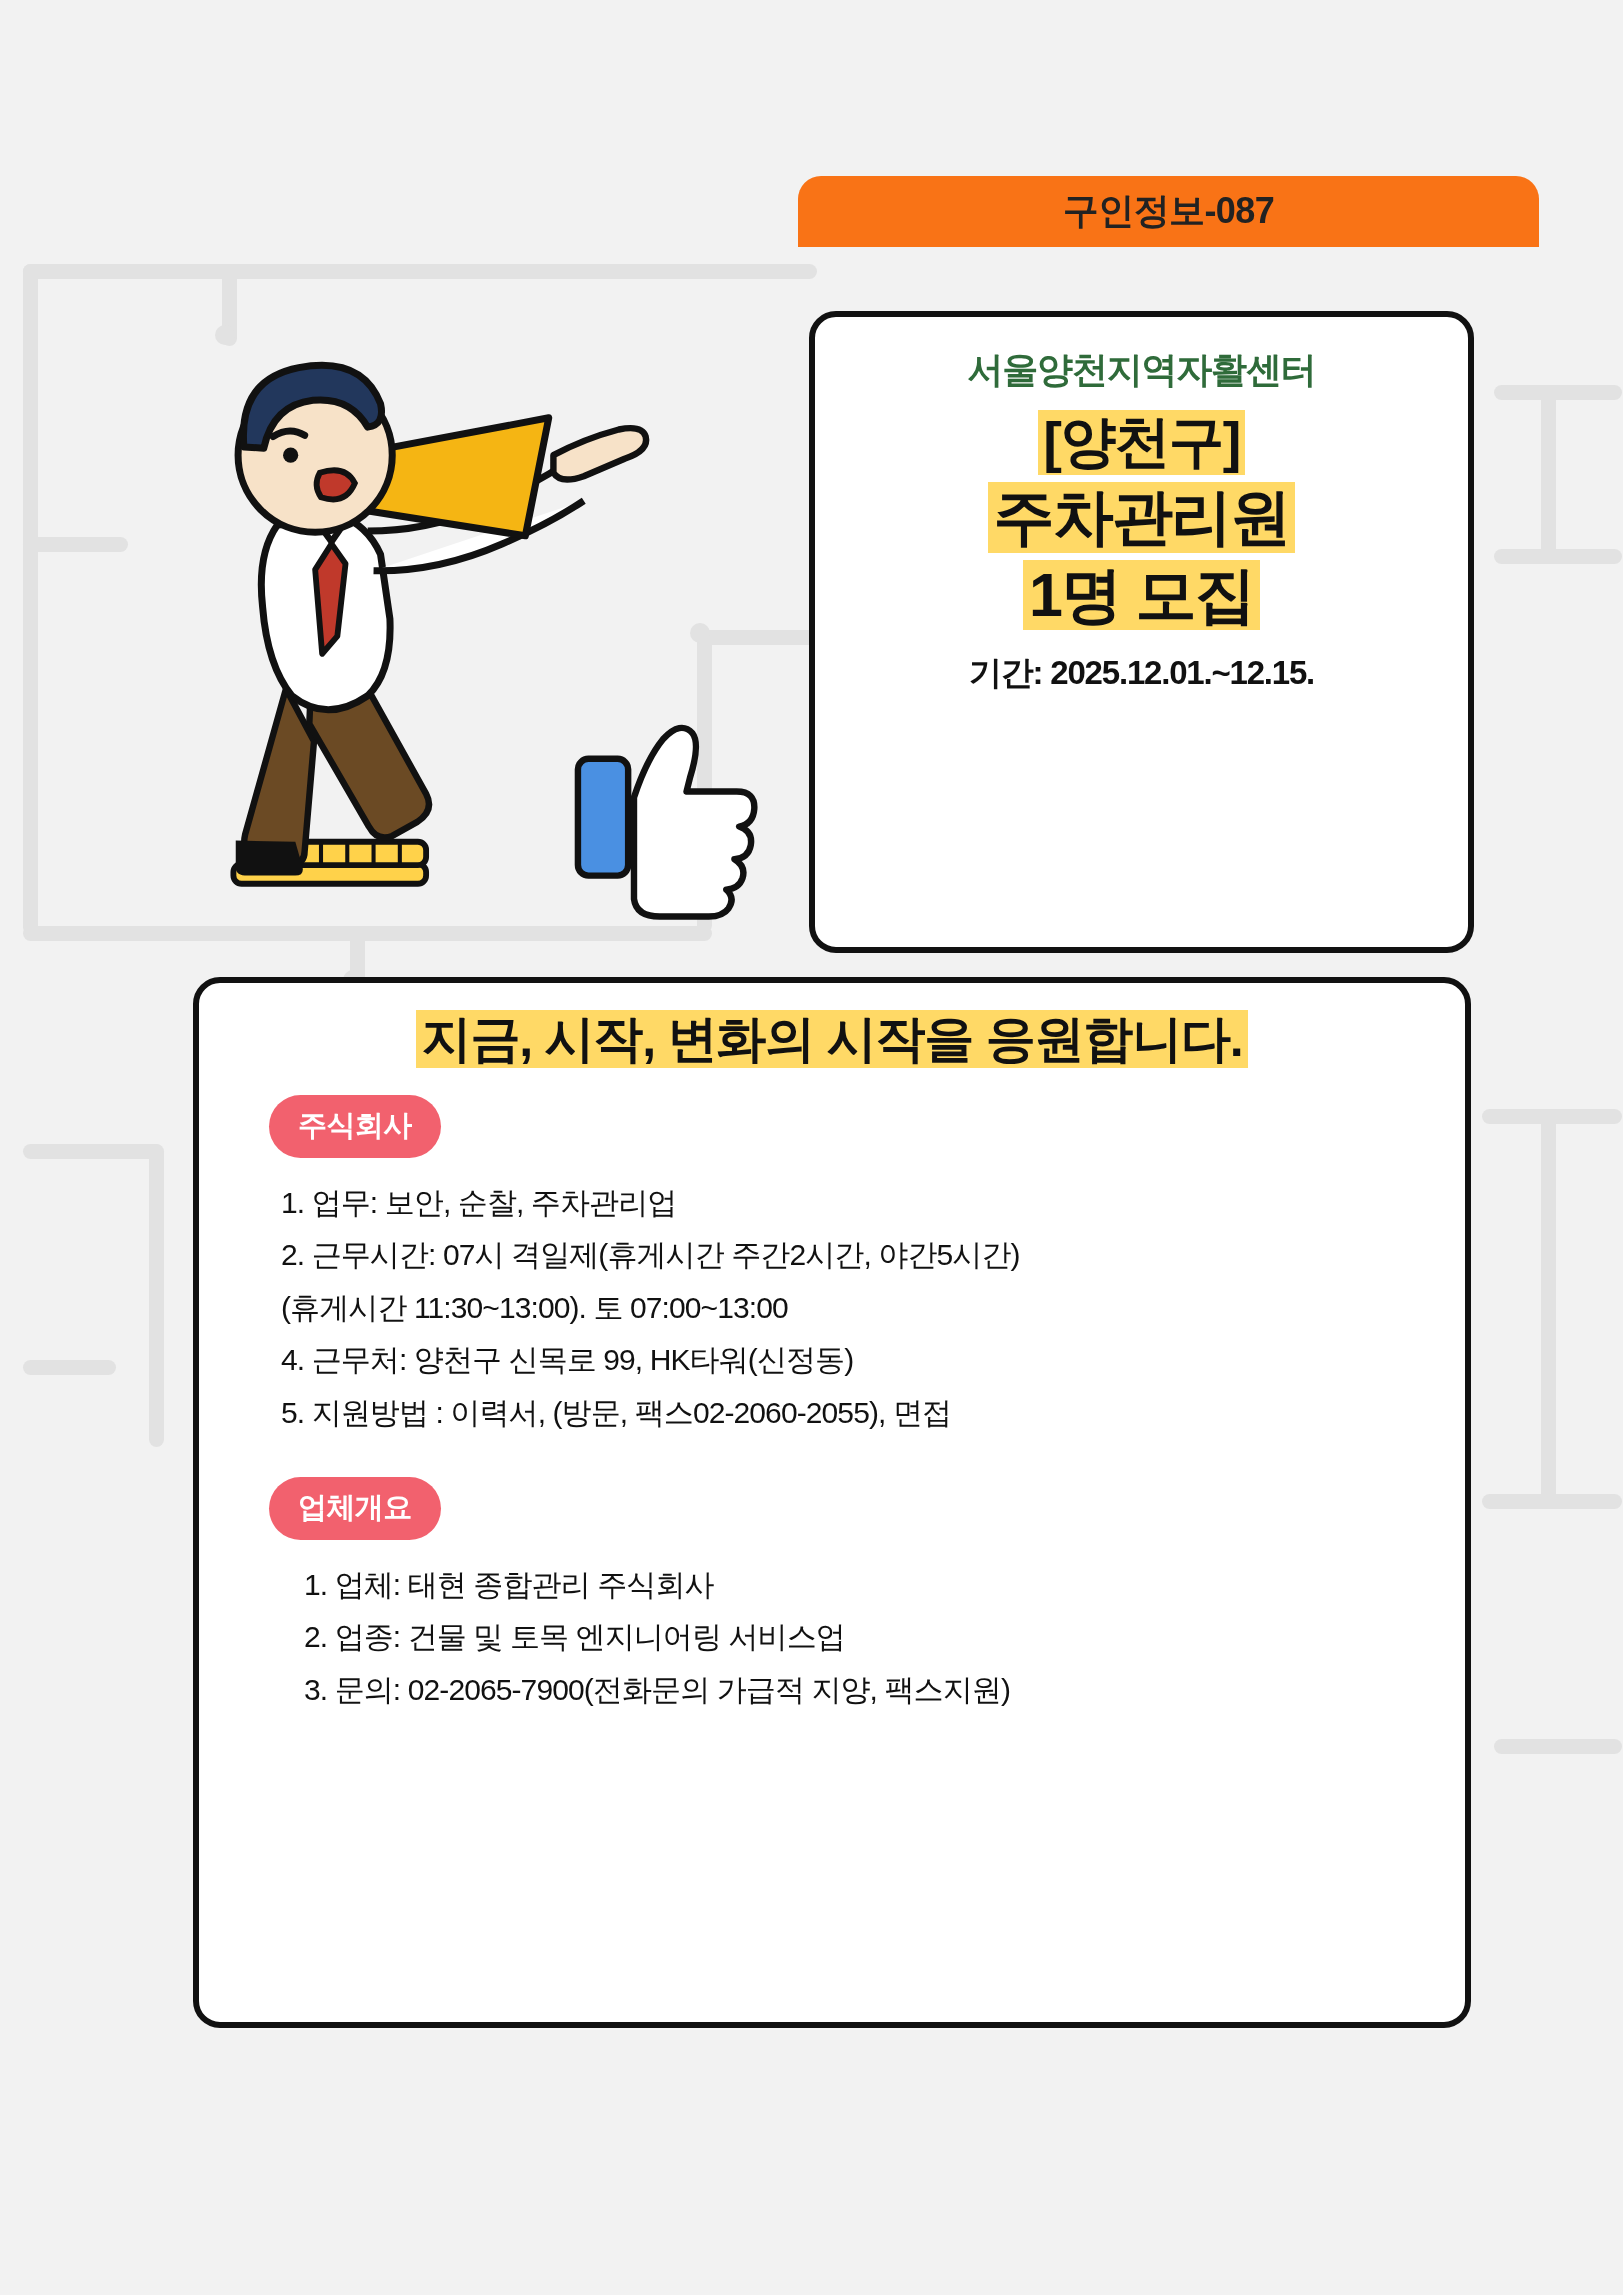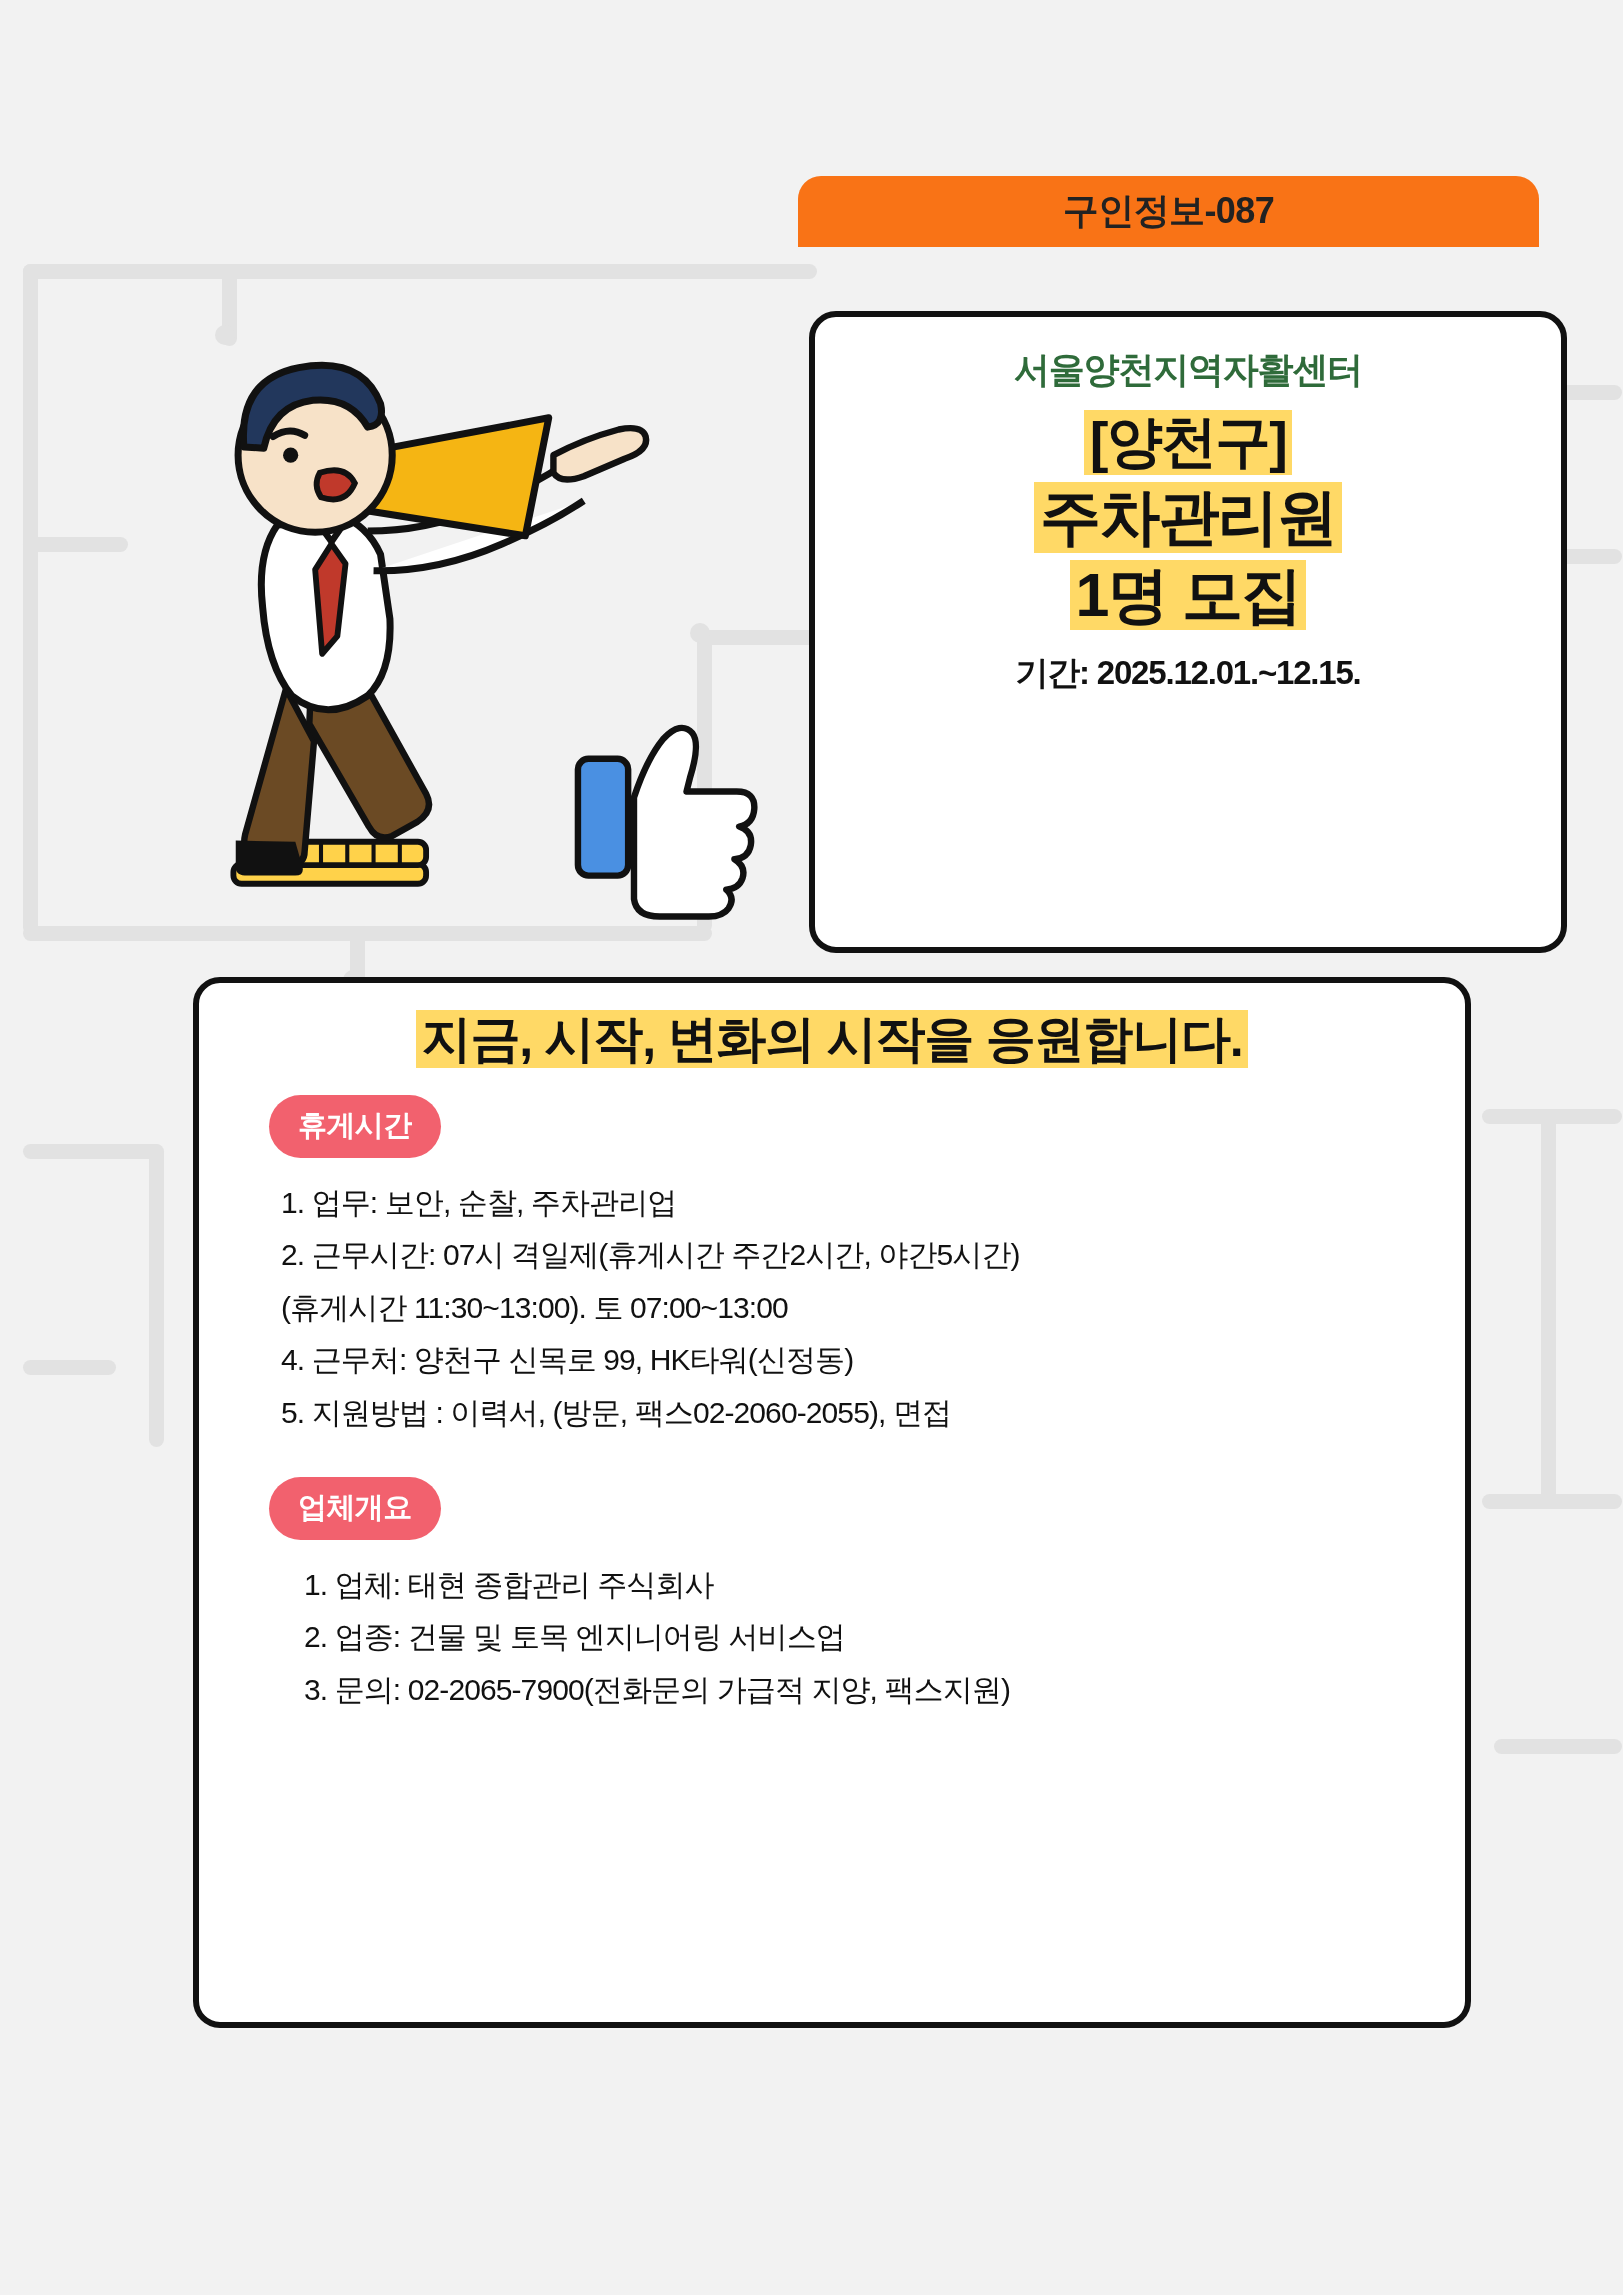--- a/index.html
+++ b/index.html
@@ -66,21 +66,21 @@
     top: 280px;
     width: 619px;
     height: 654px;
   }
 
   
   .title-card {
     position: absolute;
     left: 809px;
     top: 311px;
-    width: 758px;
+    width: 665px;
     height: 642px;
     background: #ffffff;
     border: 6.4px solid #111111;
     border-radius: 27px;
     box-sizing: border-box;
     display: flex;
     flex-direction: column;
     align-items: center;
     padding-top: 29px;
   }
@@ -262,21 +262,21 @@
     <div class="center-name">서울양천지역자활센터</div>
     <div class="title-line"><span class="hl">[양천구]</span></div>
     <div class="title-line big"><span class="hl">주차관리원</span></div>
     <div class="title-line big"><span class="hl">1명 모집</span></div>
     <div class="period">기간: 2025.12.01.~12.15.</div>
   </div>
 
   <div class="body-card">
     <div class="slogan"><span class="hl">지금, 시작, 변화의 시작을 응원합니다.</span></div>
 
-    <div class="pill">휴게시간</div>
+    <div class="pill">주식회사</div>
     <ul class="list">
       <li>1. 업무: 보안, 순찰, 주차관리업</li>
       <li>2. 근무시간: 07시 격일제(휴게시간 주간2시간, 야간5시간)</li>
       <li class="sub">(휴게시간  11:30~13:00). 토 07:00~13:00</li>
       <li>4. 근무처: 양천구 신목로 99, HK타워(신정동)</li>
       <li>5. 지원방법 : 이력서, (방문, 팩스02-2060-2055), 면접</li>
     </ul>
 
     <div class="section-gap"></div>
 

